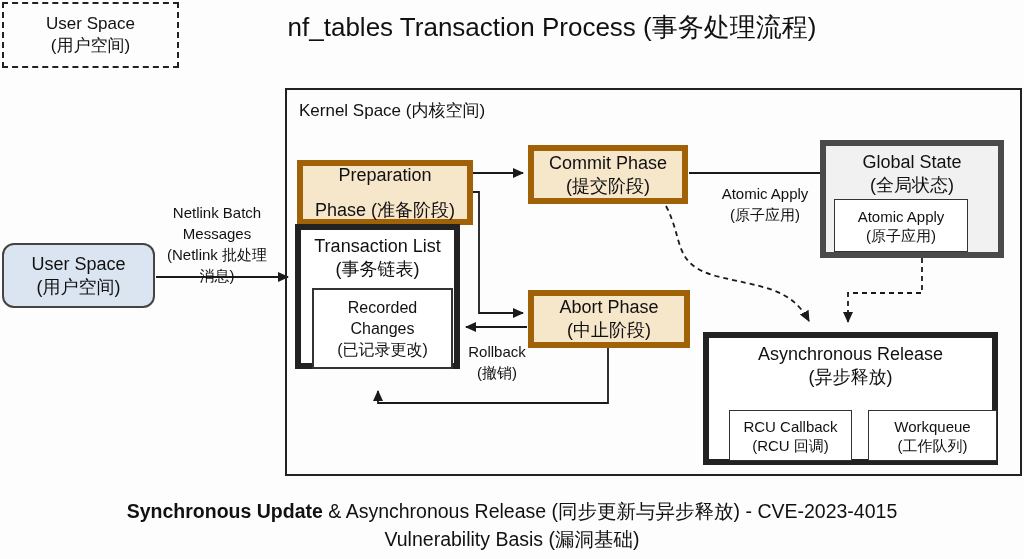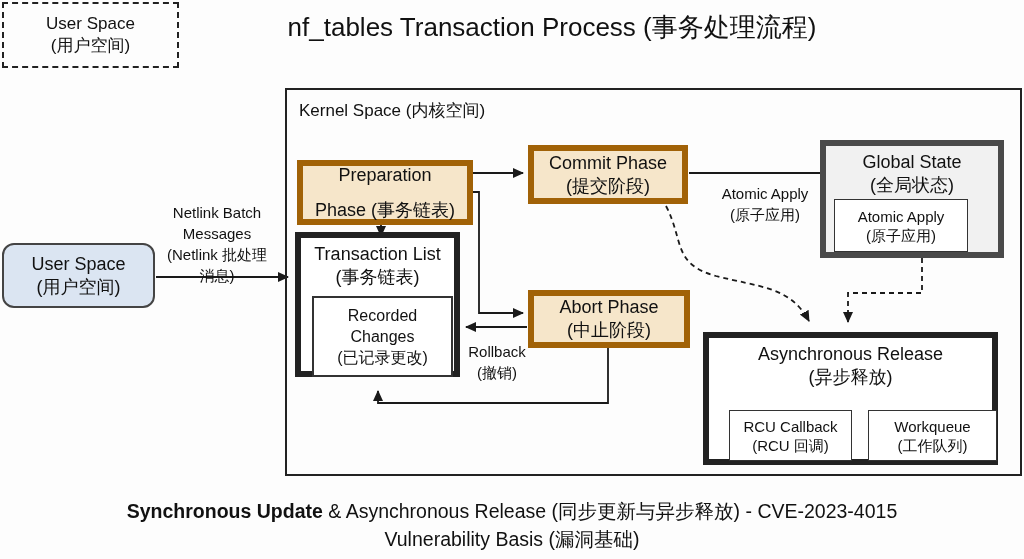--- a/index.html
+++ b/index.html
@@ -48,21 +48,21 @@
   }
   .prep{left:297px;top:160px;width:176px;height:65px;gap:12px;}
   .commit{left:528px;top:145px;width:160px;height:59px;}
   .global{left:820px;top:140px;width:184px;height:118px;background:var(--global-state-fill);border-color:#4a4a4a;}
   .inner{
     position:absolute;box-sizing:border-box;border:1.8px solid #333;background:#fff;
     display:flex;flex-direction:column;align-items:center;justify-content:center;
     text-align:center;font-size:15px;line-height:19px;
   }
   .atomic-inner{left:8px;top:53px;width:134px;height:53px;}
-  .translist{left:295px;top:232px;width:165px;height:145px;border-color:#222;}
+  .translist{left:295px;top:224px;width:165px;height:145px;border-color:#222;}
   .recorded{left:11px;top:58px;width:141px;height:81px;font-size:16px;line-height:21px;border-width:2px;}
   .abort{left:528px;top:290px;width:162px;height:58px;}
   .async{left:703px;top:332px;width:295px;height:133px;border-color:#222;padding-top:7px;}
   .rcu{left:20px;top:72px;width:123px;height:51px;}
   .wq{left:159px;top:72px;width:129px;height:51px;}
   .edge-label{
     position:absolute;text-align:center;font-size:15px;line-height:21px;white-space:nowrap;
   }
   .lbl-netlink{left:138px;top:202px;width:158px;white-space:normal;}
   .lbl-atomic{left:695px;top:183px;width:140px;}
@@ -114,21 +114,21 @@
 
   <div class="edge-label lbl-netlink">
     <span class="line">Netlink Batch</span>
     <span class="line">Messages</span>
     <span class="line">(Netlink 批处理</span>
     <span class="line">消息)</span>
   </div>
 
   <div class="node phase prep">
     <span class="line">Preparation</span>
-    <span class="line">Phase (事务链表)</span>
+    <span class="line">Phase (准备阶段)</span>
   </div>
 
   <div class="node phase commit">
     <span class="line">Commit Phase</span>
     <span class="line">(提交阶段)</span>
   </div>
 
   <div class="edge-label lbl-atomic">
     <span class="line">Atomic Apply</span>
     <span class="line">(原子应用)</span>

